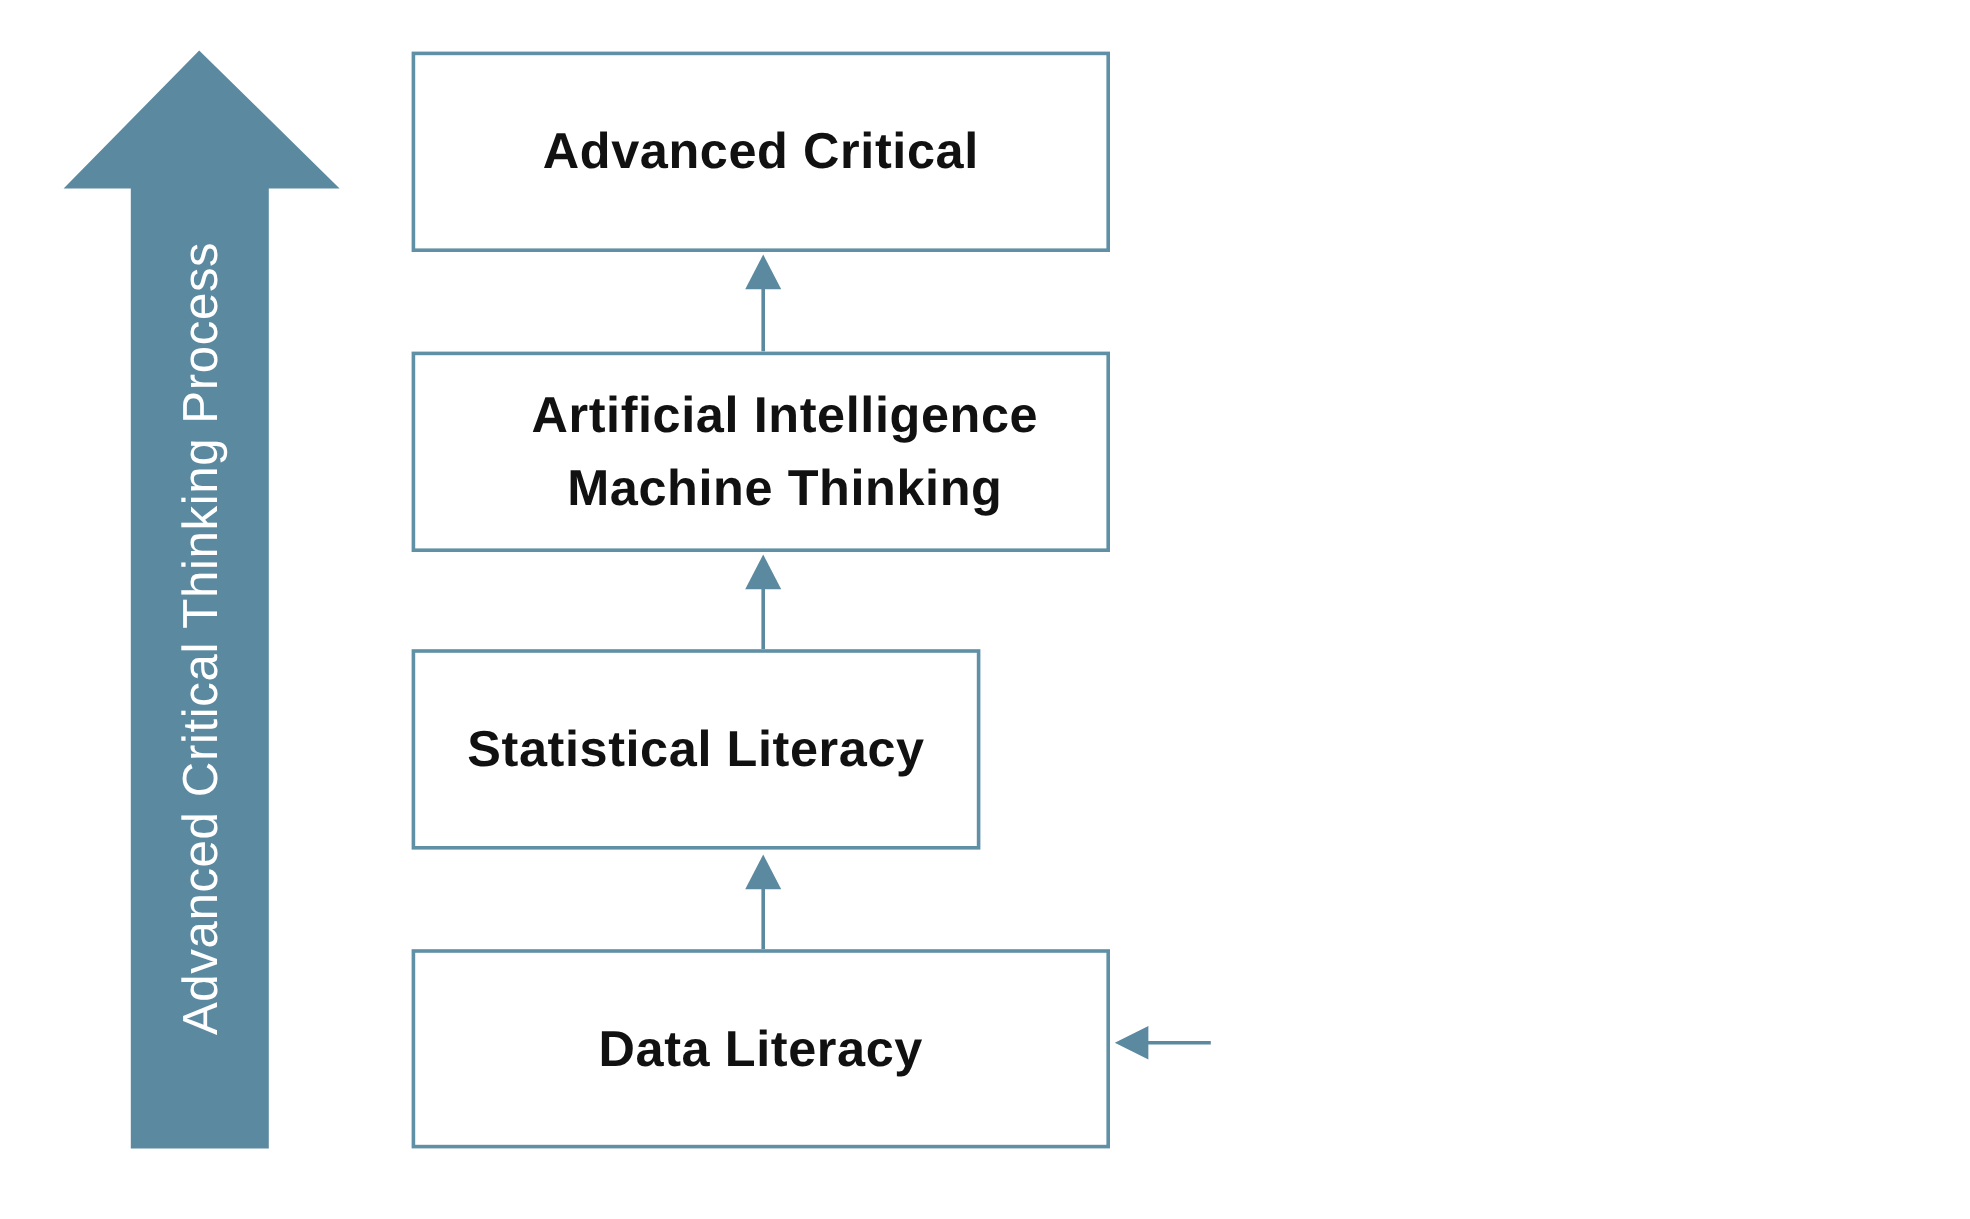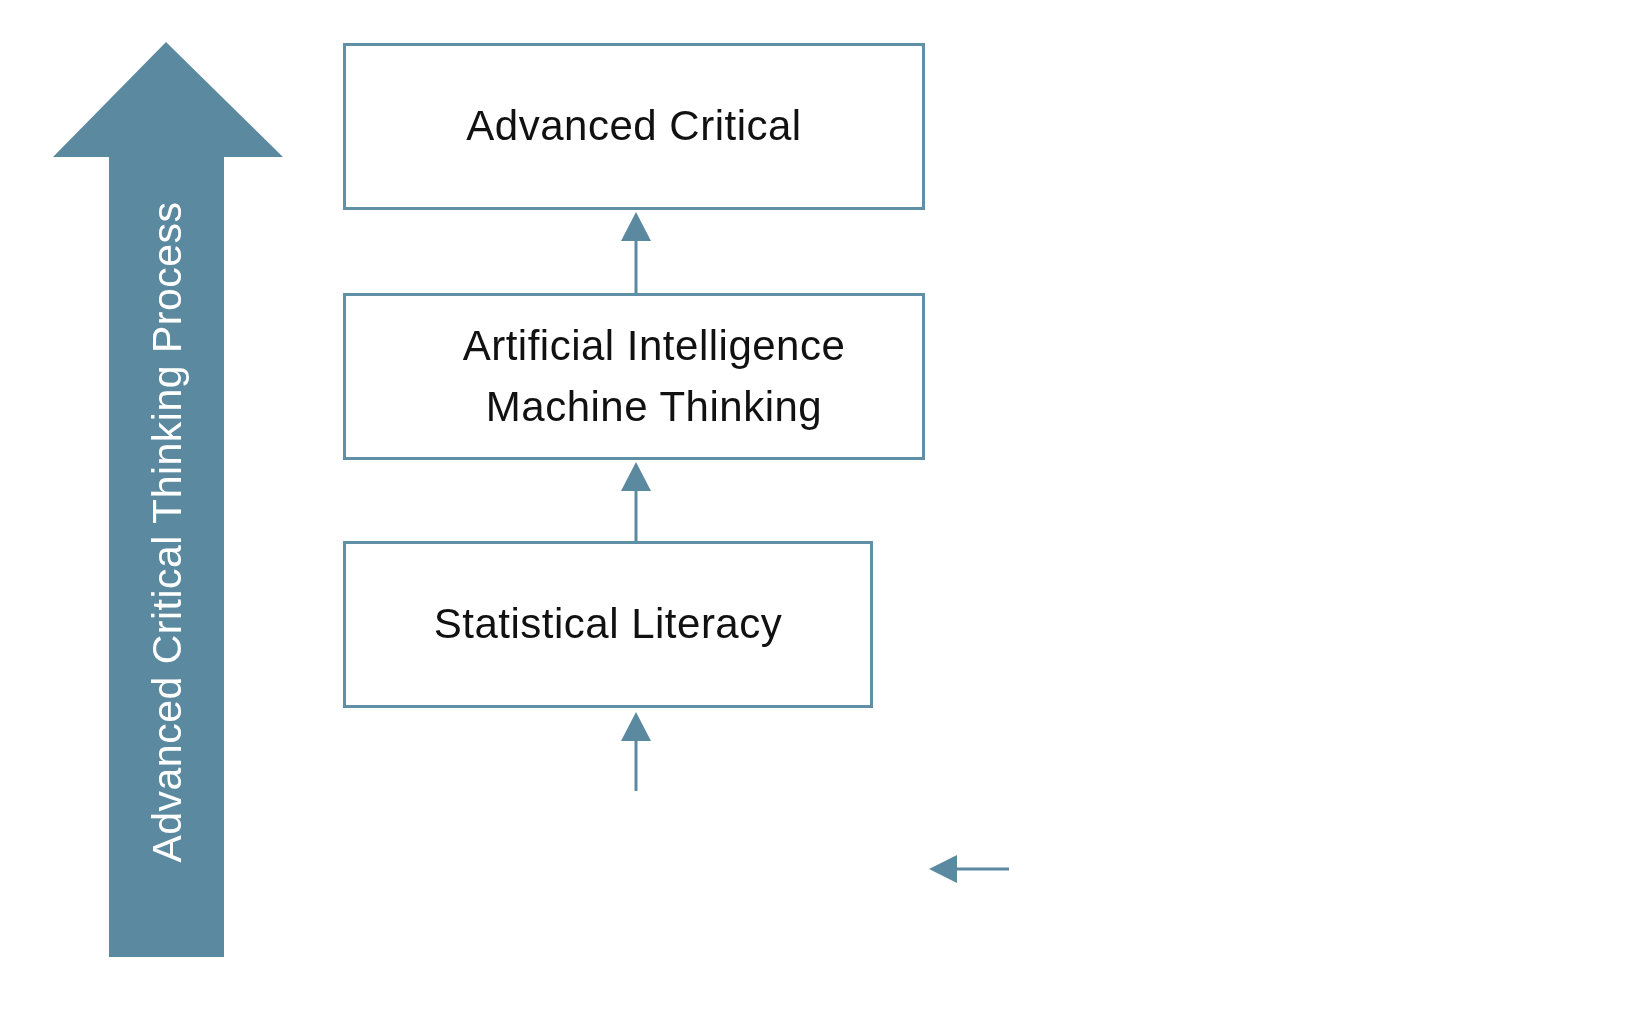--- a/index.html
+++ b/index.html
@@ -37,26 +37,27 @@
     background: var(--box-bg);
     border: 3px solid var(--border);
     display: flex;
     flex-direction: column;
     justify-content: center;
     text-align: center;
     color: var(--text);
     font-size: 42px;
     line-height: 1.43;
     letter-spacing: 0.5px;
+    font-weight: bold;
   }
   .box span { display: block; }
 
   .box-1 { left: 343px; top: 43px;  width: 582px; height: 167px; }
   .box-2 { left: 343px; top: 293px; width: 582px; height: 167px; padding-left: 40px; }
-  .box-3 { left: 343px; top: 541px; width: 530px; height: 167px; }
+  .box-3 { left: 343px; top: 541px; width: 474px; height: 167px; }
   .box-4 { left: 343px; top: 791px; width: 582px; height: 166px; }
   .box-5 { left: 1009px; top: 792px; width: 583px; height: 165px; }
 
   .vlabel {
     position: absolute;
     left: -196px;
     top: 508px;
     width: 726px;
     height: 48px;
     transform: rotate(-90deg);
@@ -106,15 +107,18 @@
 
   <div class="box box-2">
     <span>Artificial Intelligence</span>
     <span>Machine Thinking</span>
   </div>
 
   <div class="box box-3">
     <span>Statistical Literacy</span>
   </div>
 
+  <div class="box box-4">
+    <span>Data Literacy</span>
+  </div>
 
 
 </div>
 
 </body></html>

